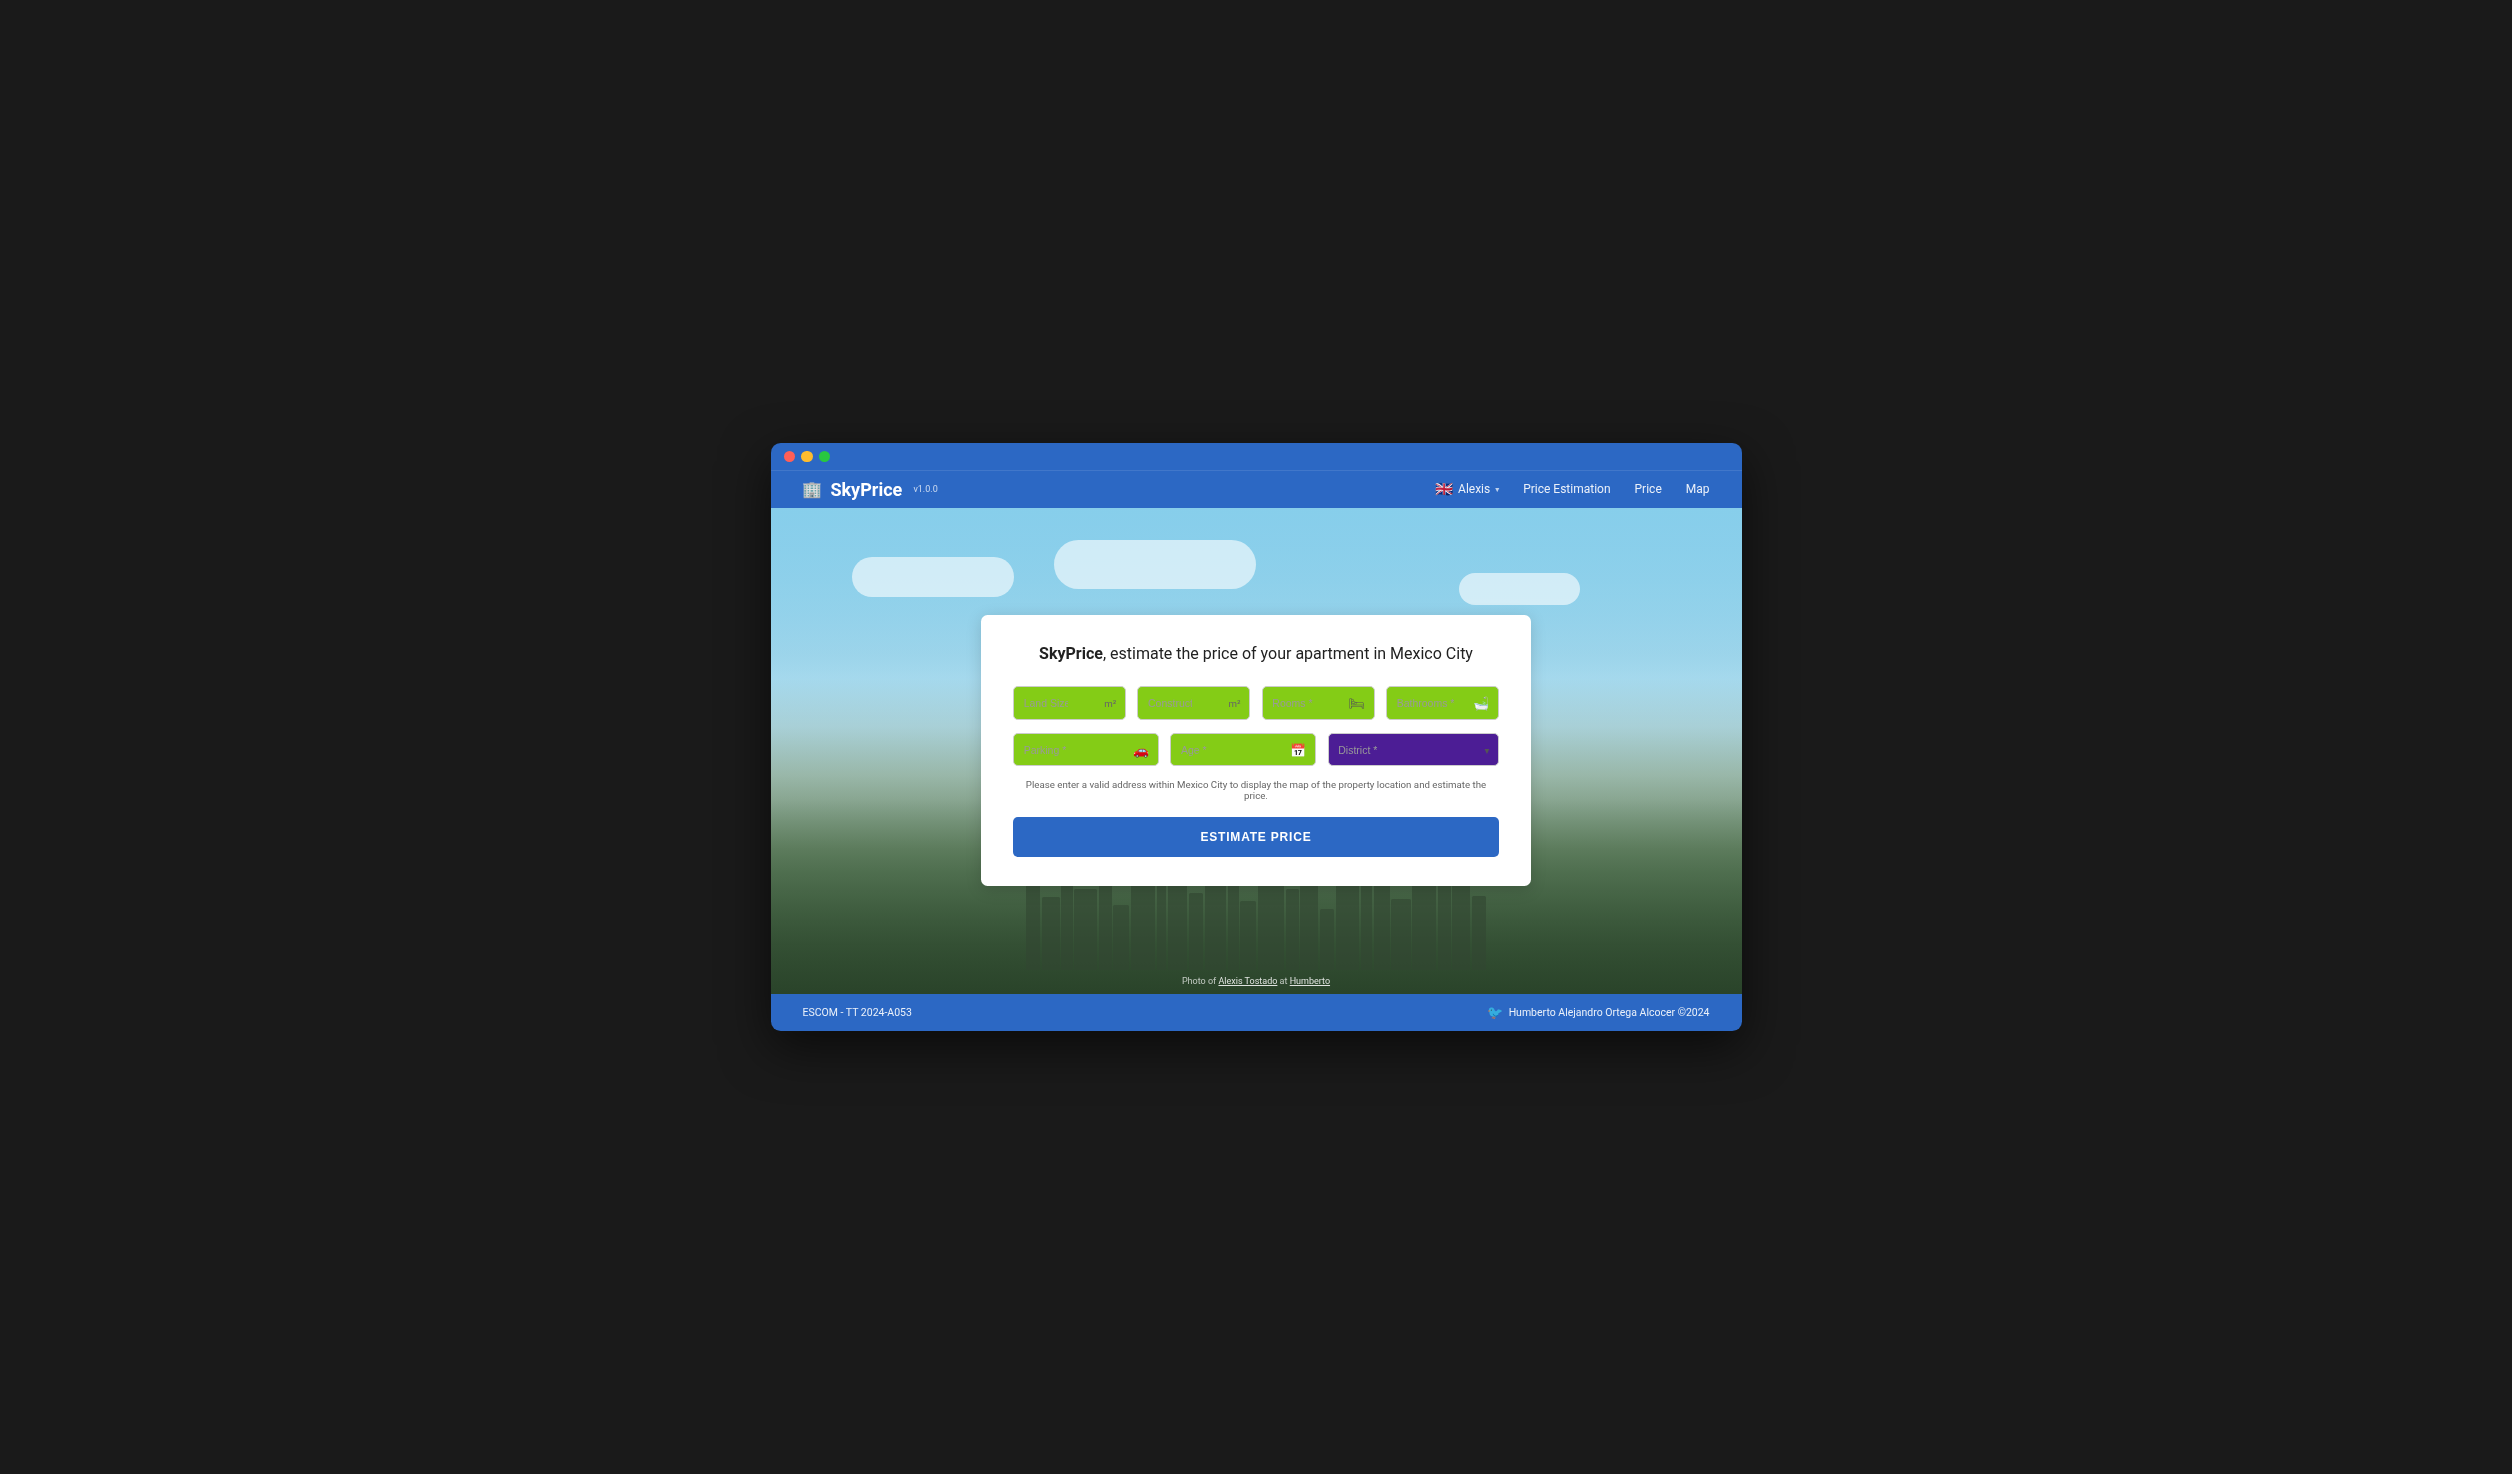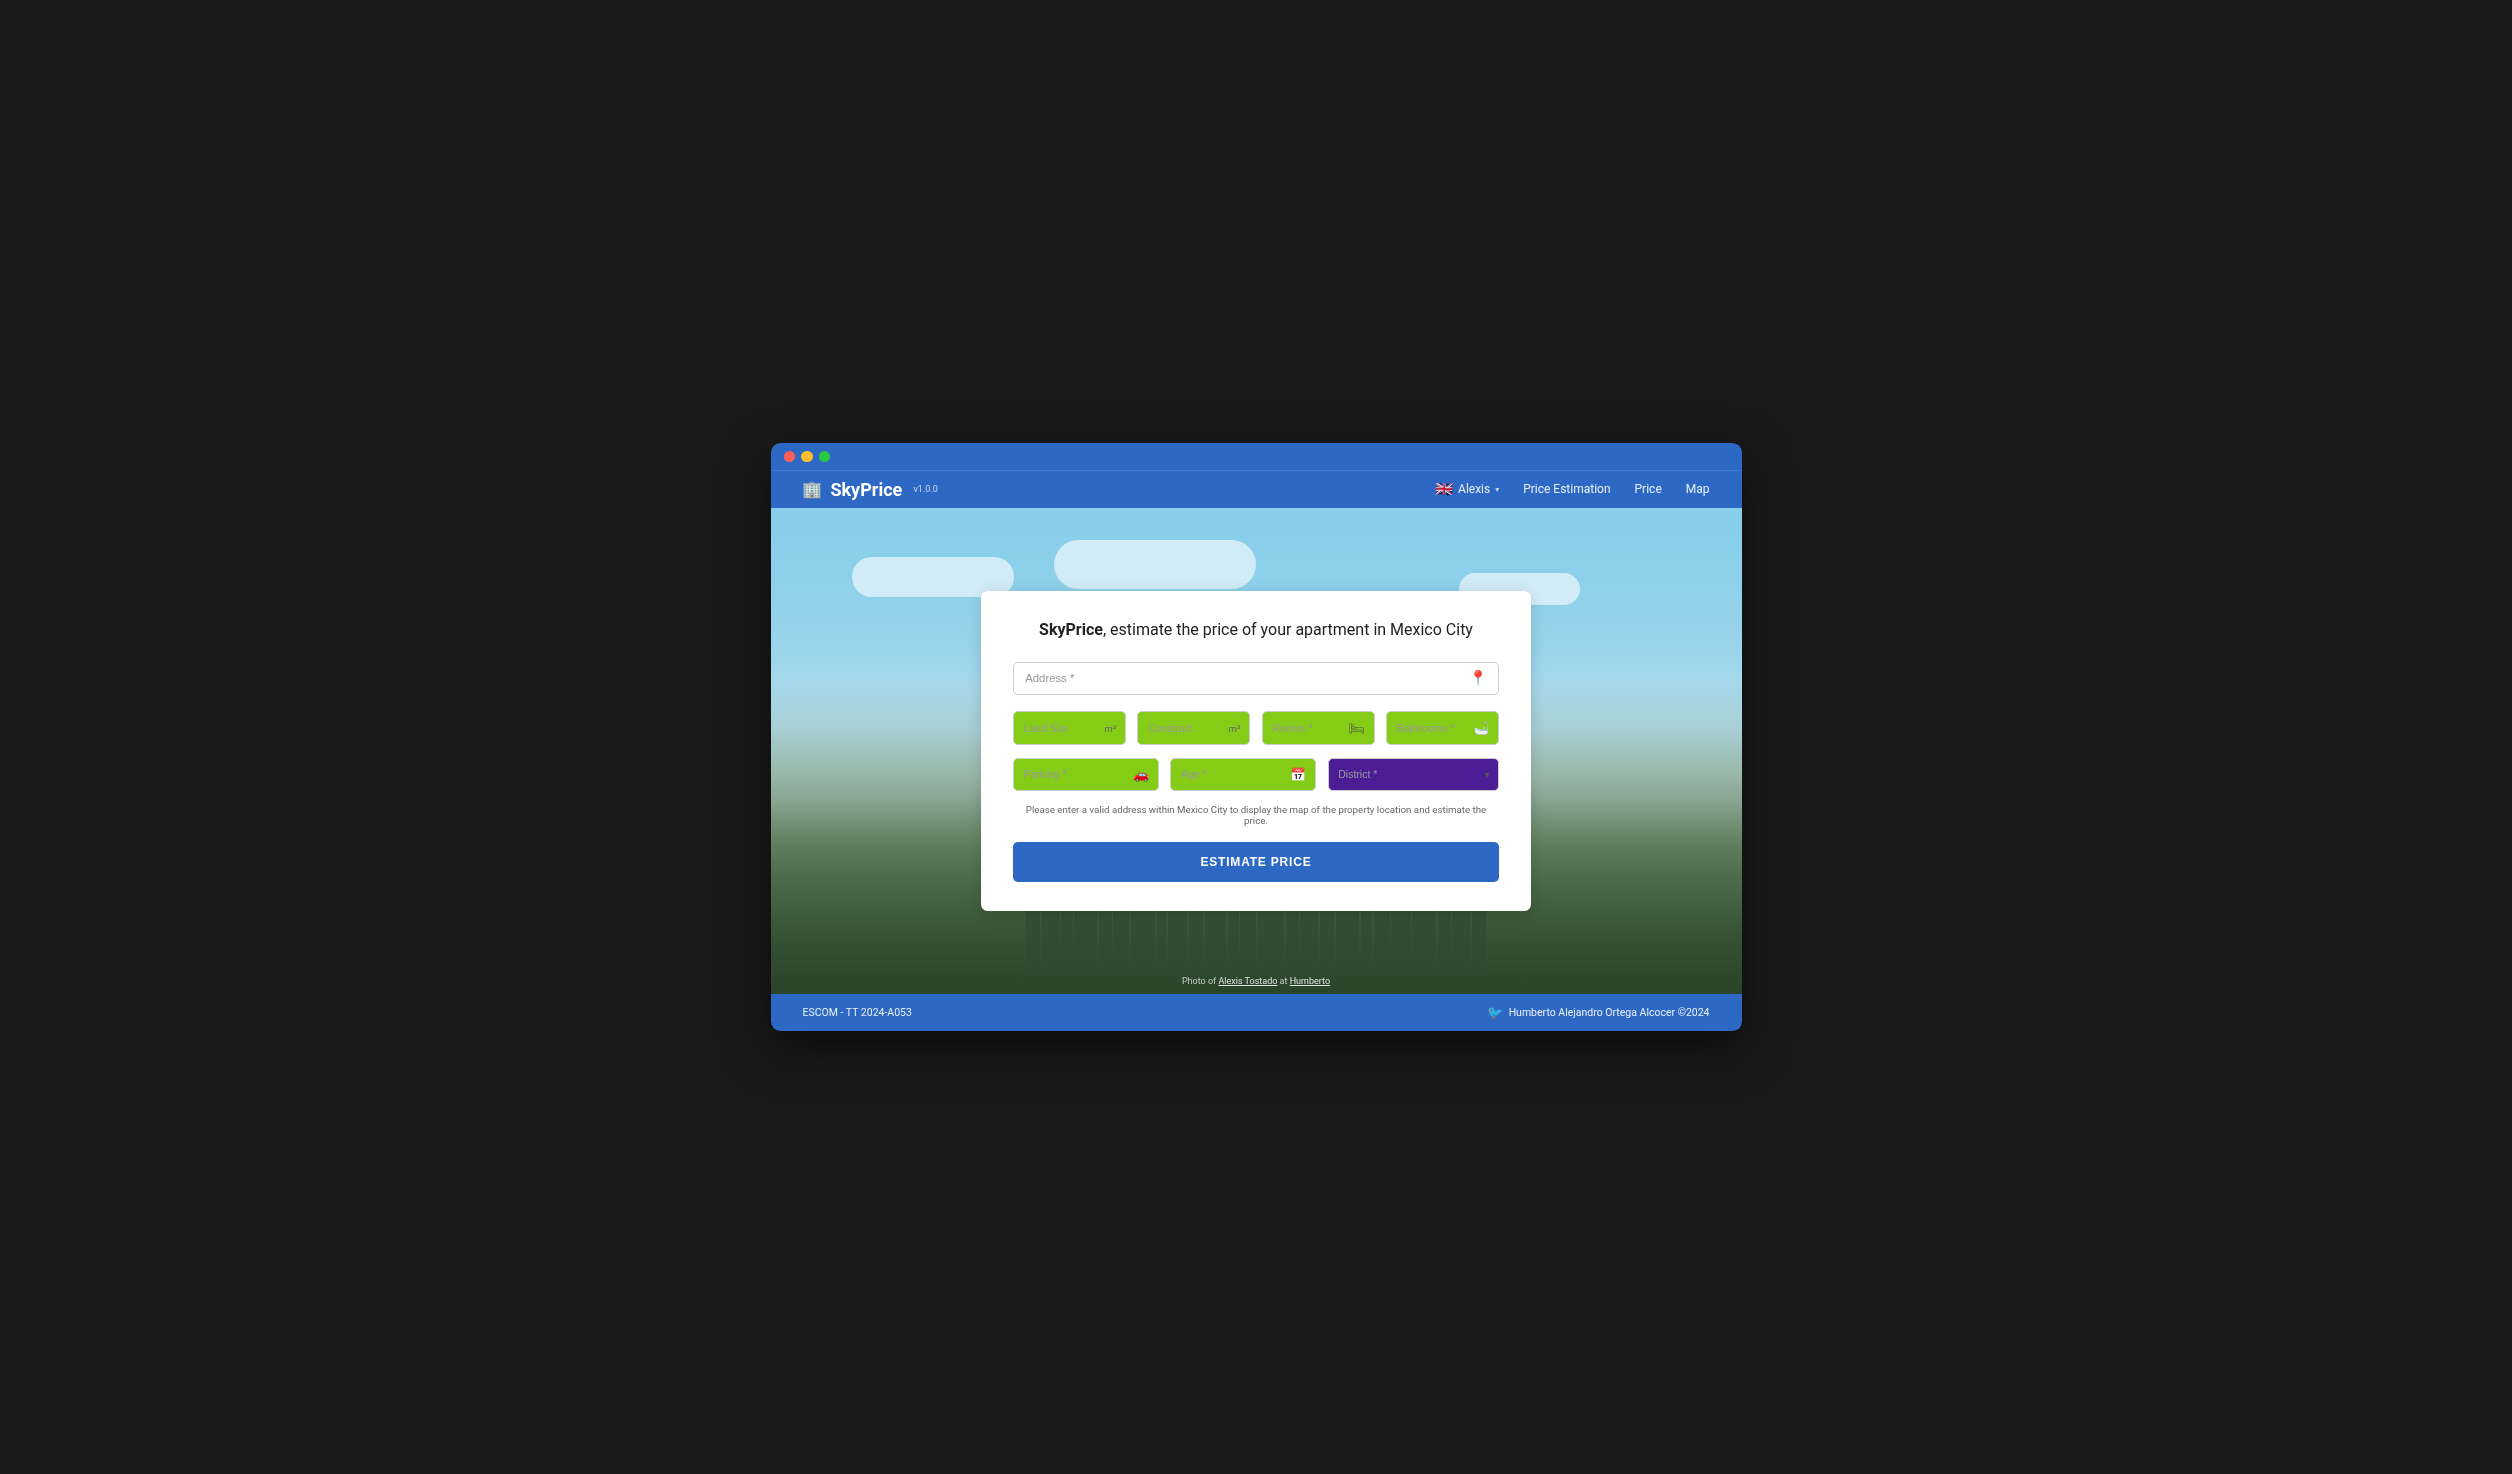--- a/index.html
+++ b/index.html
@@ -408,26 +408,20 @@
       <div class="building" style="width:18px;height:101px"></div>
       <div class="building" style="width:14.6px;height:74px"></div>
     </div>
 
     <div class="form-card">
       <h1 class="form-title">
         <strong>SkyPrice</strong><span>, estimate the price of your apartment in Mexico City</span>
       </h1>
 
       
-      <div class="address-row">
-        <div class="address-wrapper">
-          <input type="text" class="input-field" placeholder="Address *" style="">
-          <span class="address-icon">📍</span>
-        </div>
-      </div>
 
       
       <div class="fields-row">
 
         <div class="field-group" style="position:relative;">
           <input type="number" class="spinner-input" style="padding-right: 42px;" placeholder="Land Size *">
           <span class="unit-label" style="right:9.7px;">m²</span>
         </div>
 
         <div class="field-group" style="position:relative;">

